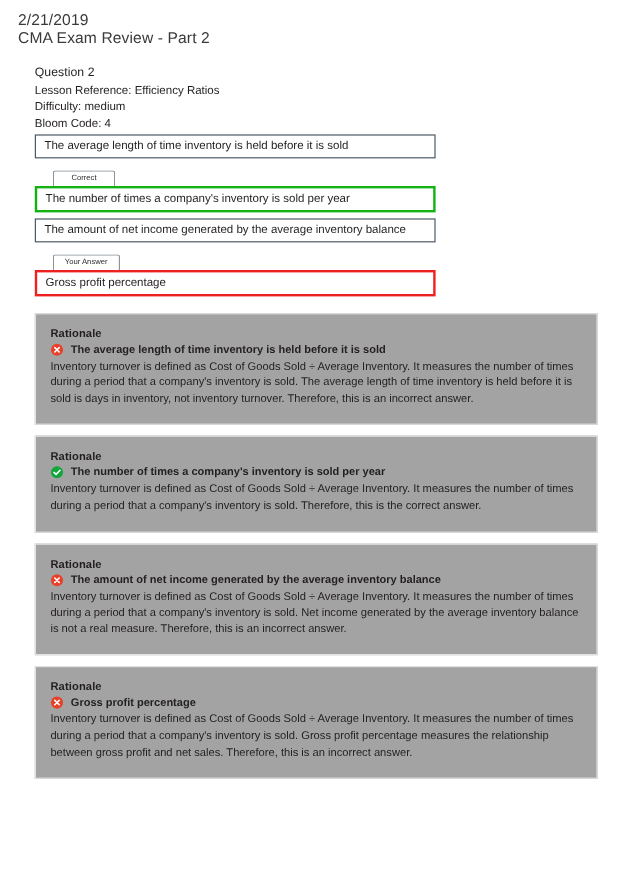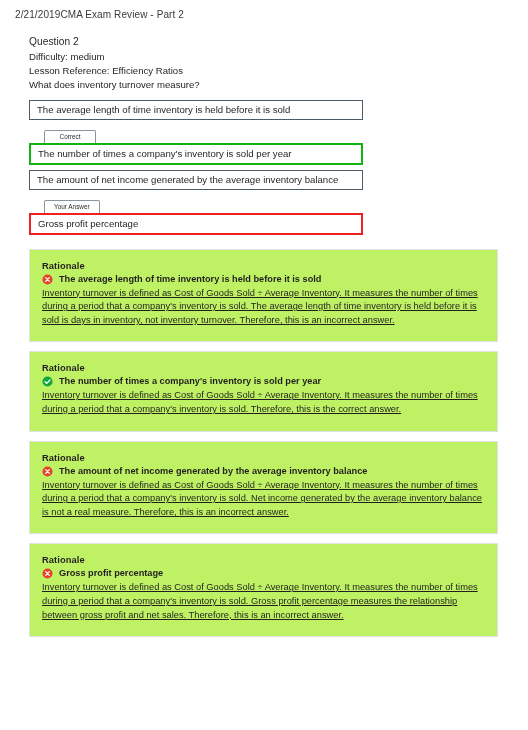--- a/index.html
+++ b/index.html
@@ -22,23 +22,24 @@
     width: 528px;
     height: 730px;
     box-sizing: border-box;
   }
 
   
   .print-header {
     display: flex;
     align-items: baseline;
     padding: 9px 16px 0 15px;
-    font-size: 10px;
+    font-size: 13px;
     color: #3a3a3a;
     letter-spacing: 0.1px;
+    flex-direction: column;
   }
   .print-date { flex: 0 0 auto; }
   .print-title {
     flex: 1 1 auto;
     padding-right: 54px;
   }
 
   
   .question-block {
     padding: 16px 0 0 29px;
@@ -113,21 +114,21 @@
 
   
   .rationale-list {
     margin-top: 14px;
     padding: 0 0 0 29px;
   }
   .rationale-card {
     box-sizing: border-box;
     width: 469px;
     border: 1px solid #e2e2e2;
-    background: #bef264;
+    background: #a3a3a3;
     padding: 11px 12px 14px 12px;
     margin-bottom: 9px;
   }
   .rationale-title {
     font-size: 9.3px;
     font-weight: bold;
     color: #231f20;
     margin: 0 0 2px 0;
     letter-spacing: 0.1px;
   }
@@ -149,38 +150,37 @@
     height: 11px;
     margin-top: 1px;
     display: block;
   }
   .rationale-body {
     font-size: 9.3px;
     line-height: 13.6px;
     color: #231f20;
     margin: 0;
     text-align: left;
-    text-decoration: underline;
   }
 </style>
 </head>
 <body>
 
 <div class="page">
 
   <div class="print-header">
     <span class="print-date">2/21/2019</span>
     <span class="print-title">CMA Exam Review - Part 2</span>
   </div>
 
   <div class="question-block">
     <div class="question-heading">Question 2</div>
+    <div class="meta-line">Lesson Reference: Efficiency Ratios</div>
     <div class="meta-line">Difficulty: medium</div>
-    <div class="meta-line">Lesson Reference: Efficiency Ratios</div>
-    <div class="question-prompt">What does inventory turnover measure?</div>
+    <div class="meta-line">Bloom Code: 4</div>
   </div>
 
   <div class="choices">
 
     <div class="choice-wrap">
       <div class="choice neutral">
         <span>The average length of time inventory is held before it is sold</span>
       </div>
     </div>
 

